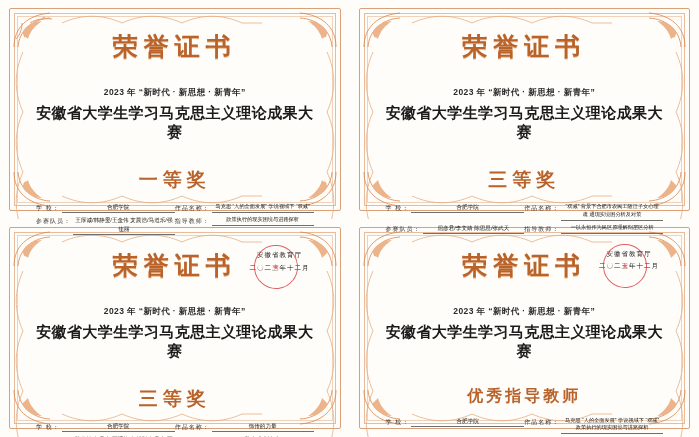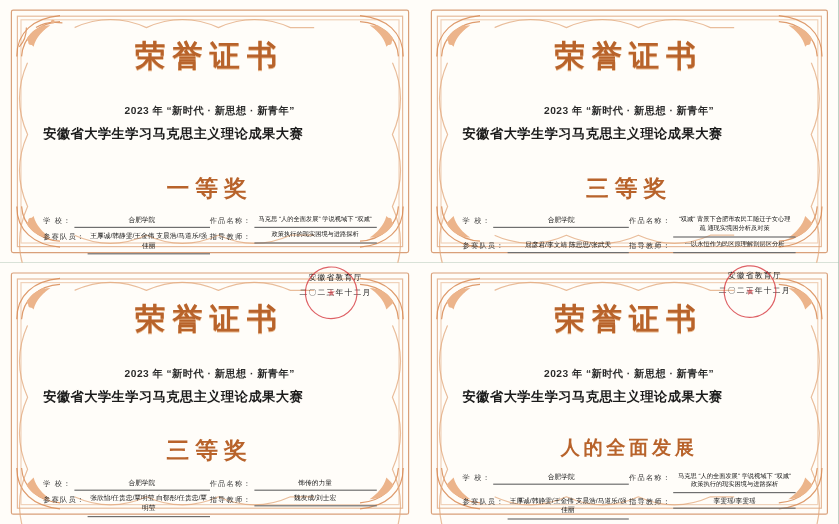--- a/index.html
+++ b/index.html
@@ -8,21 +8,21 @@
     background:#ffffff;
     font-family:"Liberation Sans","DejaVu Sans",sans-serif;
     overflow:hidden;
   }
   .sheet{
     position:relative;
     width:699px;height:437px;
     display:grid;
     grid-template-columns:349.5px 349.5px;
     grid-template-rows:218.5px 218.5px;
-    background:#14532d;
+    background:#eab308;
   }
   .cert{
     position:relative;
     box-sizing:border-box;
     padding:6px;
     background:#fffdf9;
   }
   
   .frame-outer{
     position:absolute;
@@ -80,22 +80,22 @@
   }
   .sub1{
     text-align:center;
     font-size:8.5px;
     color:#2b2b2b;
     margin-top:24px;
     letter-spacing:.4px;
     font-weight:bold;
   }
   .sub2{
-    text-align:left;
-    font-size:11px;
+    text-align:center;
+    font-size:15px;
     color:#1b1b1b;
     margin-top:5px;
     letter-spacing:.4px;
     font-weight:bold;
   }
   .award{
     text-align:center;
     font-family:"DejaVu Serif","Liberation Serif",serif;
     font-weight:bold;
     font-size:19px;
@@ -504,21 +504,21 @@
       <path d="M13 0 C4 20 4 40 13 60 C4 80 4 100 13 120 C4 140 4 160 13 180 L13 200" stroke="#e2a87c" fill="none"></path>
     </svg>
     <svg class="edge right" viewBox="0 0 16 200" preserveAspectRatio="none">
       <path d="M13 0 C4 20 4 40 13 60 C4 80 4 100 13 120 C4 140 4 160 13 180 L13 200" stroke="#e2a87c" fill="none"></path>
     </svg>
 
     <div class="content">
       <div class="title">荣誉证书</div>
       <div class="sub1">2023 年 “新时代 · 新思想 · 新青年”</div>
       <div class="sub2">安徽省大学生学习马克思主义理论成果大赛</div>
-      <div class="award small">人的全面发展</div>
+      <div class="award small">优秀指导教师</div>
       <div class="fields">
         <div class="row">
           <div class="col">
             <span class="lbl">学 校：</span>
             <span class="val">合肥学院</span>
           </div>
           <div class="col">
             <span class="lbl">作品名称：</span>
             <span class="val long">马克思 “人的全面发展” 学说视域下 “双减”
 政策执行的现实困境与进路探析</span>

